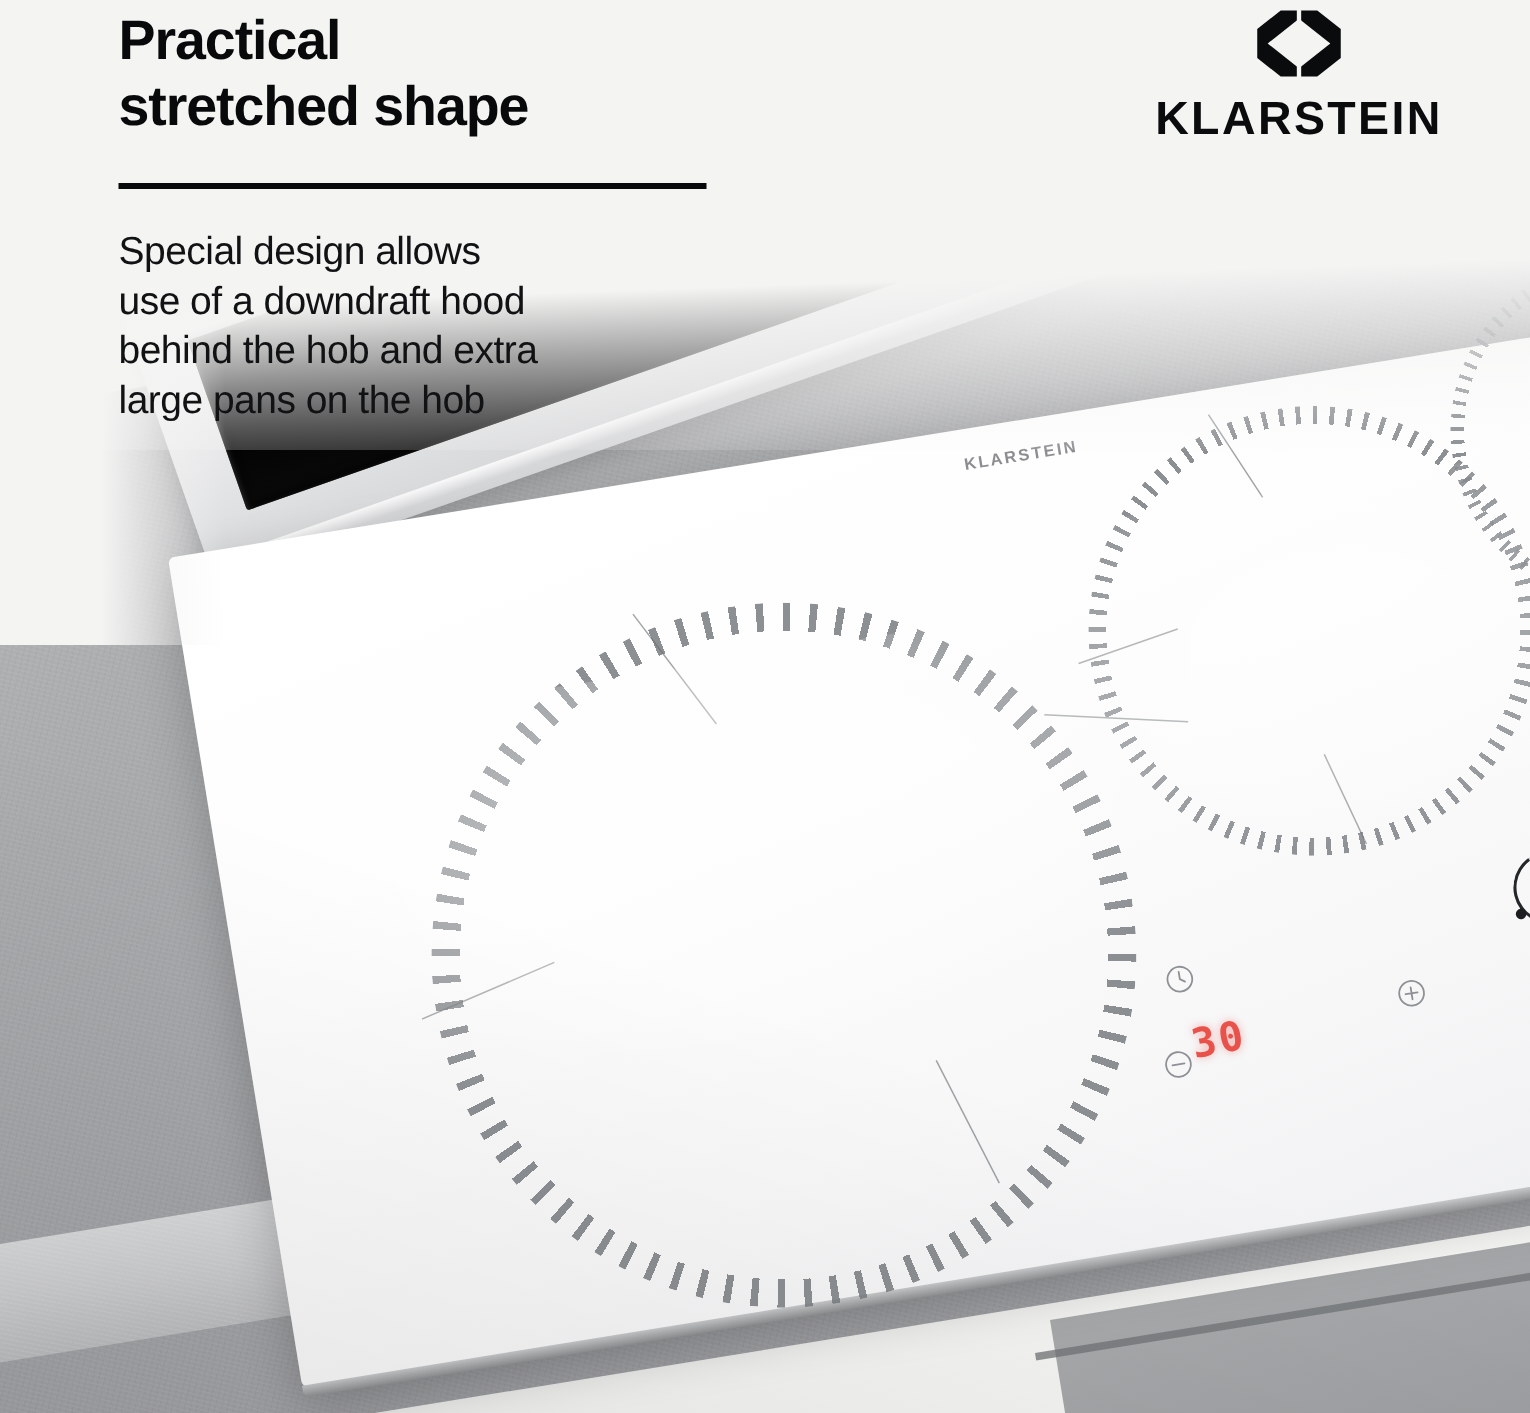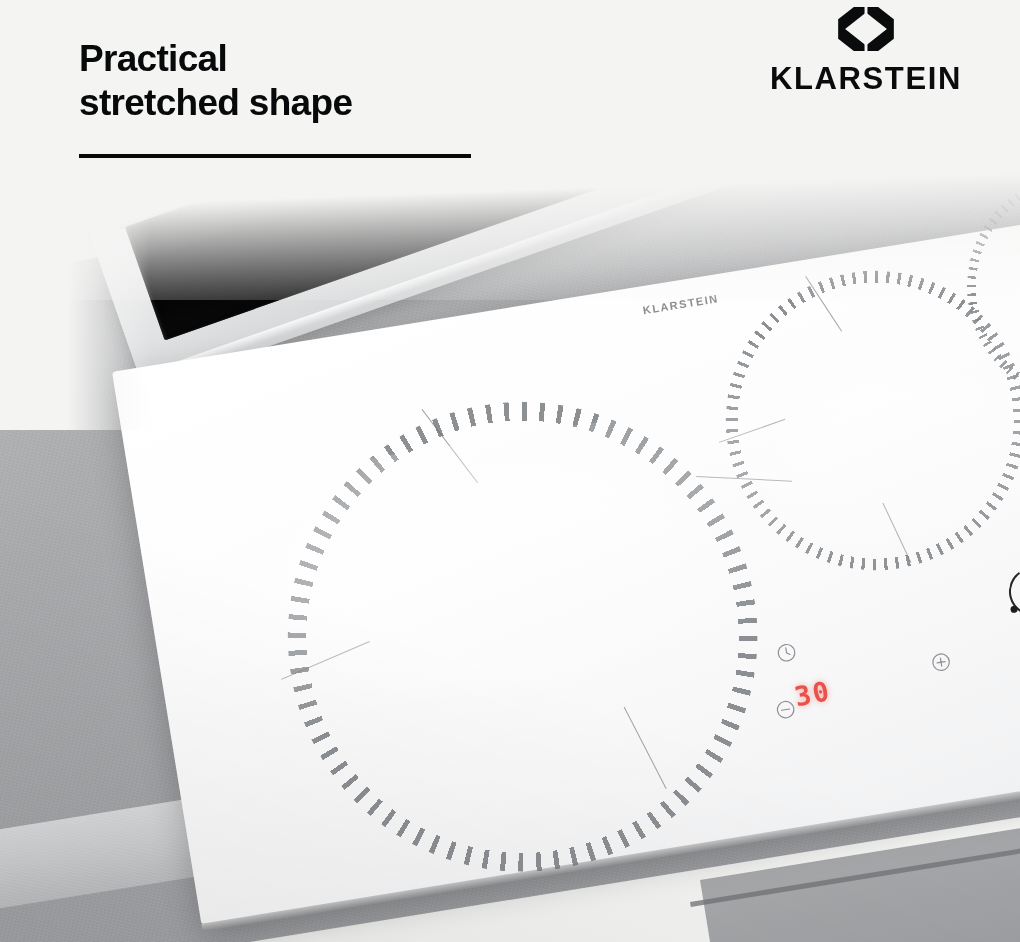--- a/index.html
+++ b/index.html
@@ -5,21 +5,21 @@
   html,body{margin:0;padding:0;}
   body{
     width:1020px;height:942px;overflow:hidden;position:relative;
     background:#f4f4f3;
     font-family:"Liberation Sans", sans-serif;
     -webkit-font-smoothing:antialiased;
   }
   .stage{position:absolute;inset:0;overflow:hidden;}
 
   
-  .copy{position:absolute;left:79px;top:0;width:470px;z-index:40;margin-top:32px;}
+  .copy{position:absolute;left:79px;top:0;width:470px;z-index:40;}
   .headline{
     font-size:37px;line-height:44px;font-weight:700;color:#08090a;
     letter-spacing:-0.7px;margin:0;padding-top:5px;white-space:pre-line;
   }
   .rule{width:392px;height:4px;background:#08090a;margin:29px 0 0 0;}
   .subcopy{
     margin:25px 0 0 0;font-size:26px;line-height:33px;color:#111214;
     font-weight:400;letter-spacing:-0.35px;white-space:pre-line;
   }
 
@@ -347,20 +347,24 @@
     <div class="vign"></div>
   </div>
 
   <div class="topfade"></div>
   <div class="leftfade"></div>
 
   <div class="copy">
     <h1 class="headline">Practical
 stretched shape</h1>
     <div class="rule"></div>
+    <p class="subcopy">Special design allows
+use of a downdraft hood
+behind the hob and extra
+large pans on the hob</p>
   </div>
 
   <div class="logo">
     <div class="logo-mark">
       <svg viewBox="0 0 100 100" width="58" height="46" preserveAspectRatio="none">
         <defs>
           <mask id="oct-mask">
             <rect x="0" y="0" width="100" height="100" fill="#fff"></rect>
 
             <polygon points="50,14 86,50 50,86 14,50" fill="#000"></polygon>

